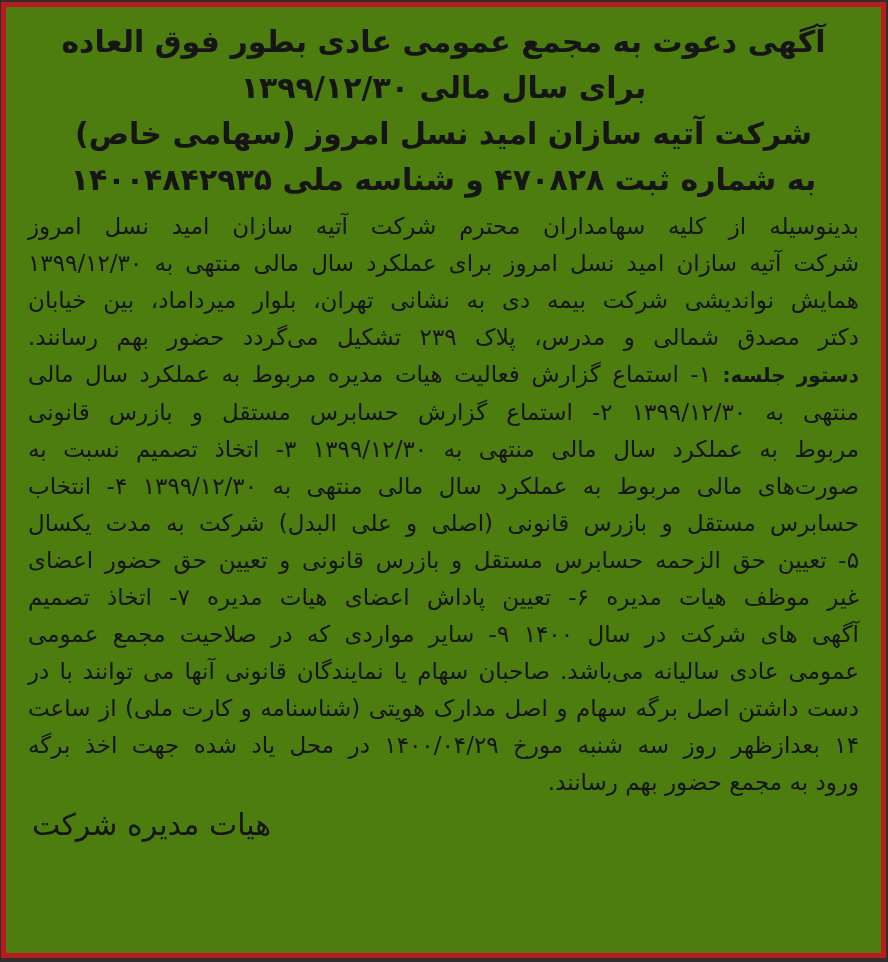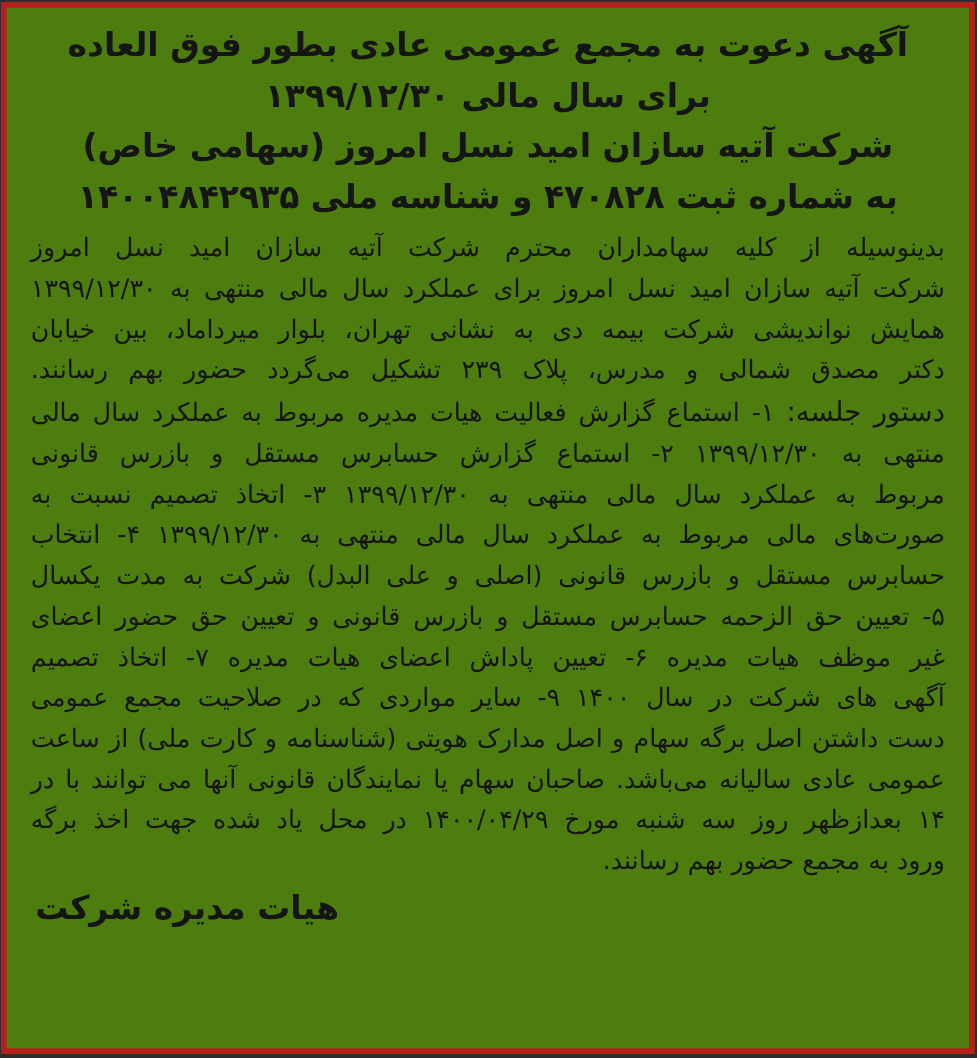--- a/index.html
+++ b/index.html
@@ -48,28 +48,28 @@
     line-height: 37px;
     text-align: justify;
     text-align-last: justify;
     text-justify: inter-word;
     white-space: normal;
   }
   .body-line.para-end {
     text-align-last: right;
   }
   .agenda-heading {
-    font-weight: normal;
-    font-size: 25px;
+    font-weight: bold;
+    font-size: 20px;
   }
   .footer {
     padding: 2px 6px 0 6px;
   }
   .signature {
-    font-weight: bold;
+    font-weight: normal;
     font-size: 30px;
     line-height: 44px;
     text-align: left;
     direction: rtl;
   }
 </style>
 </head>
 <body>
 
 <div class="page">
@@ -86,22 +86,22 @@
         <div class="body-line">همایش نواندیشی شرکت بیمه دی به نشانی تهران، بلوار میرداماد، بین خیابان</div>
         <div class="body-line">دکتر مصدق شمالی و مدرس، پلاک ۲۳۹ تشکیل می‌گردد حضور بهم رسانند.</div>
         <div class="body-line"><span class="agenda-heading">دستور جلسه:</span> ۱- استماع گزارش فعالیت هیات مدیره مربوط به عملکرد سال مالی</div>
         <div class="body-line">منتهی به ۱۳۹۹/۱۲/۳۰ ۲- استماع گزارش حسابرس مستقل و بازرس قانونی</div>
         <div class="body-line">مربوط به عملکرد سال مالی منتهی به ۱۳۹۹/۱۲/۳۰ ۳- اتخاذ تصمیم نسبت به</div>
         <div class="body-line">صورت‌های مالی مربوط به عملکرد سال مالی منتهی به ۱۳۹۹/۱۲/۳۰ ۴- انتخاب</div>
         <div class="body-line">حسابرس مستقل و بازرس قانونی (اصلی و علی البدل) شرکت به مدت یکسال</div>
         <div class="body-line">۵- تعیین حق الزحمه حسابرس مستقل و بازرس قانونی و تعیین حق حضور اعضای</div>
         <div class="body-line">غیر موظف هیات مدیره ۶- تعیین پاداش اعضای هیات مدیره ۷- اتخاذ تصمیم</div>
         <div class="body-line">آگهی های شرکت در سال ۱۴۰۰ ۹- سایر مواردی که در صلاحیت مجمع عمومی</div>
+        <div class="body-line">عمومی عادی سالیانه می‌باشد. صاحبان سهام یا نمایندگان قانونی آنها می توانند با در</div>
         <div class="body-line">دست داشتن اصل برگه سهام و اصل مدارک هویتی (شناسنامه و کارت ملی) از ساعت</div>
-        <div class="body-line">عمومی عادی سالیانه می‌باشد. صاحبان سهام یا نمایندگان قانونی آنها می توانند با در</div>
         <div class="body-line">۱۴ بعدازظهر روز سه شنبه مورخ ۱۴۰۰/۰۴/۲۹ در محل یاد شده جهت اخذ برگه</div>
         <div class="body-line para-end">ورود به مجمع حضور بهم رسانند.</div>
       </section>
     <footer class="footer">
       <div class="signature">هیات مدیره شرکت</div>
     </footer>
   </div>
 </div>
 
 </body></html>

